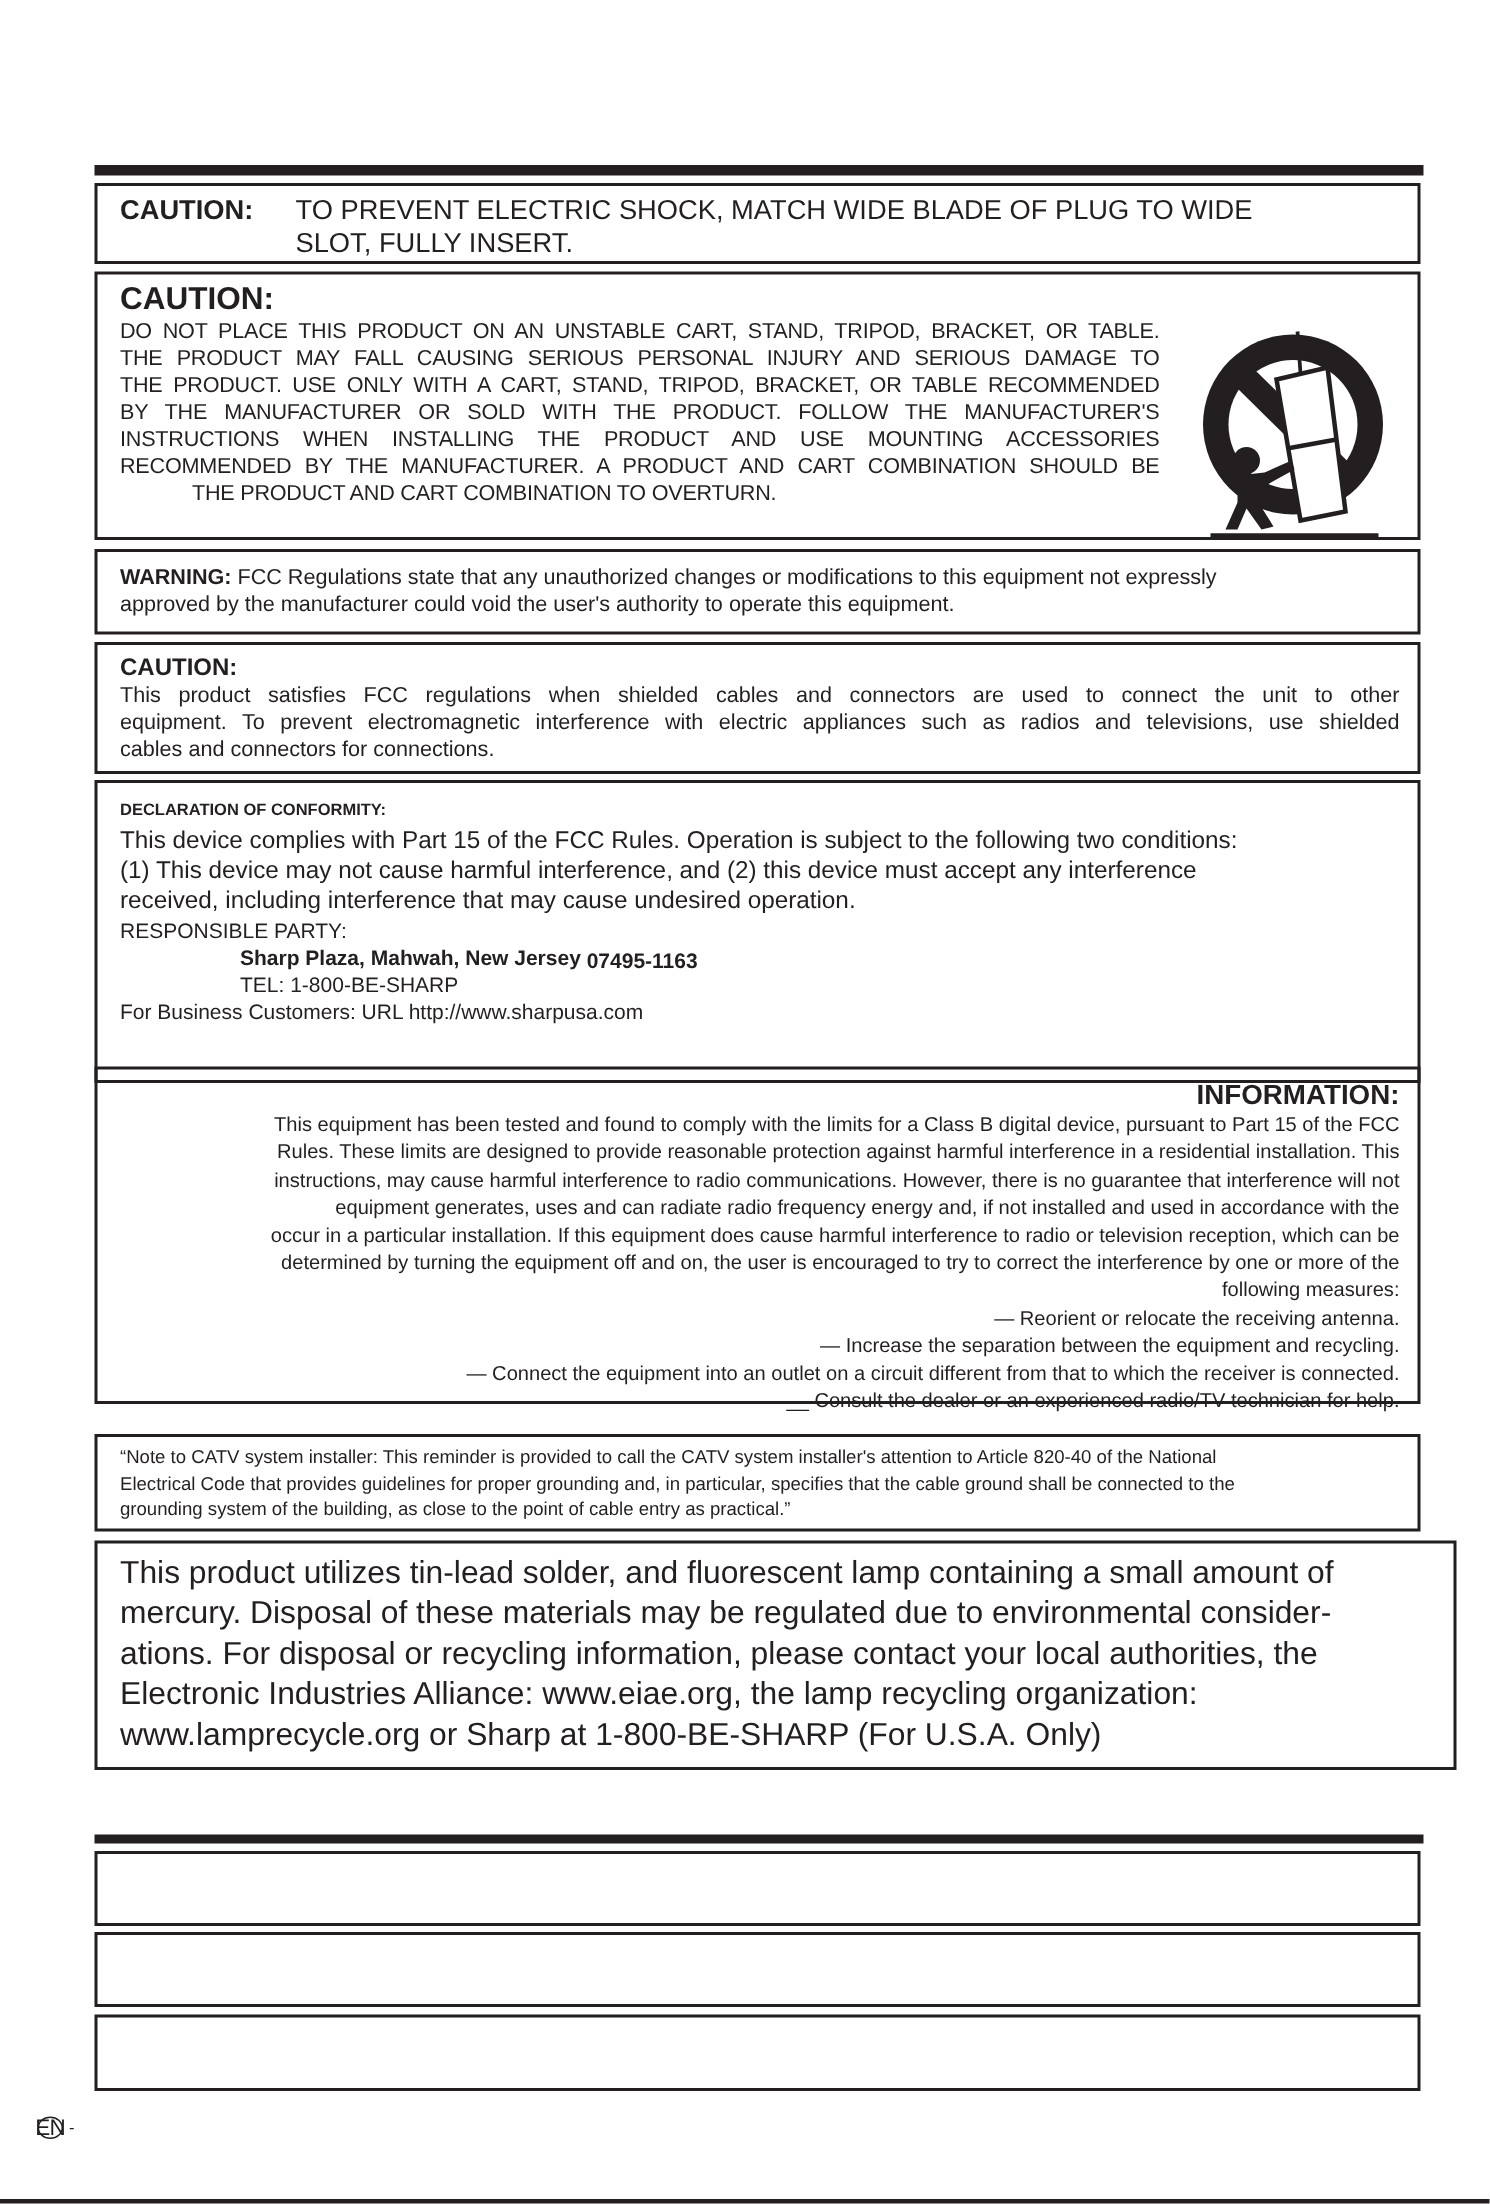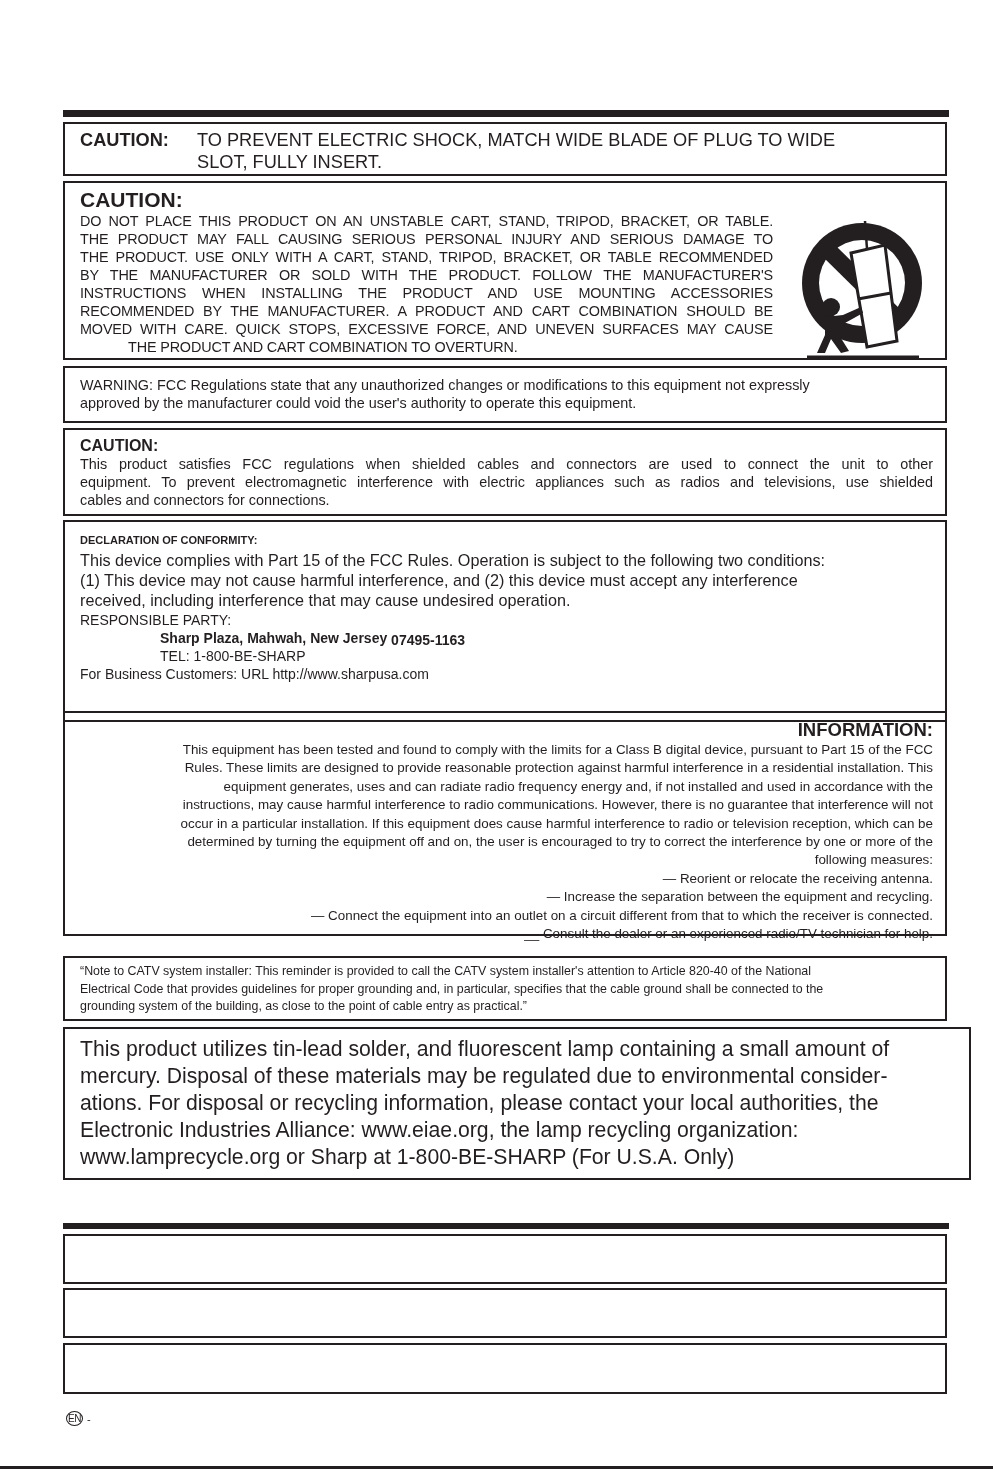--- a/index.html
+++ b/index.html
@@ -4,32 +4,32 @@
 <style>
   html, body { margin: 0; padding: 0; background: #ffffff; }
   body { width: 993px; height: 1469px; position: relative; overflow: hidden;
          font-family: "Liberation Sans", sans-serif; color: #231f20; }
   .rule { position: absolute; left: 63px; width: 886px; height: 7px; background: #231f20; }
   .box { position: absolute; left: 63px; width: 880px; border: 2.5px solid #231f20; box-sizing: content-box; }
   .box .inner { position: absolute; left: 15px; right: 12px; }
   .t { white-space: nowrap; }
   .just { text-align: justify; text-align-last: justify; white-space: nowrap; }
   .caps { font-size: 14.4px; line-height: 18px; letter-spacing: -0.15px; }
-  b.h { font-weight: normal; }
+  b.h { font-weight: bold; }
   .lbl { font-weight: bold; }
   .body14 { font-size: 14.4px; line-height: 18px; }
   .body13 { font-size: 13.4px; line-height: 18.4px; }
   .body16 { font-size: 16.2px; line-height: 20.2px; }
   .body12 { font-size: 12.4px; line-height: 17.6px; }
   .big { font-size: 21.2px; line-height: 27px; }
   .line { display: block; }
   .bottomline { position: absolute; left: 0; width: 993px; top: 1466px; height: 3px; background: #231f20; }
   .en { position: absolute; left: 25px; top: 1411px; display: flex; align-items: center; gap: 4px; }
   .en .oval { width: 17px; height: 15px; border: 1.2px solid #231f20; border-radius: 50%;
-              font-size: 10px; letter-spacing: -0.5px; display: flex; align-items: center; justify-content: center; box-sizing: border-box; margin-left: 41px; }
+              font-size: 15px; letter-spacing: -0.5px; display: flex; align-items: center; justify-content: center; box-sizing: border-box; }
   .en .dash { font-size: 11px; }
 </style>
 </head>
 <body>
 
 <div class="rule" style="top:110px;"></div>
 
 <div class="box" style="top:122px; height:50px;">
   <div class="inner" style="top:5px; font-size:18.2px; line-height:22px;">
     <span class="t lbl" style="position:absolute; left:0; top:0;">CAUTION:</span>
@@ -41,21 +41,20 @@
 <div class="box" style="top:181px; height:175px;">
   <div class="inner" style="top:5px; right:auto; width:693px;">
     <div class="t lbl" style="font-size:21px; line-height:24px;">CAUTION:</div>
     <div class="caps">
       <span class="line just">DO NOT PLACE THIS PRODUCT ON AN UNSTABLE CART, STAND, TRIPOD, BRACKET, OR TABLE.</span>
       <span class="line just">THE PRODUCT MAY FALL CAUSING SERIOUS PERSONAL INJURY AND SERIOUS DAMAGE TO</span>
       <span class="line just">THE PRODUCT. USE ONLY WITH A CART, STAND, TRIPOD, BRACKET, OR TABLE RECOMMENDED</span>
       <span class="line just">BY THE MANUFACTURER OR SOLD WITH THE PRODUCT. FOLLOW THE MANUFACTURER'S</span>
       <span class="line just">INSTRUCTIONS WHEN INSTALLING THE PRODUCT AND USE MOUNTING ACCESSORIES</span>
       <span class="line just">RECOMMENDED BY THE MANUFACTURER. A PRODUCT AND CART COMBINATION SHOULD BE</span>
-      <span class="line just">MOVED WITH CARE. QUICK STOPS, EXCESSIVE FORCE, AND UNEVEN SURFACES MAY CAUSE</span>
       <span class="line t" style="text-align:left;margin-left:48px;">THE PRODUCT AND CART COMBINATION TO OVERTURN.</span>
     </div>
   </div>
   <svg style="position:absolute; left:722px; top:28px;" width="150" height="150" viewBox="0 0 150 150">
     <circle cx="75" cy="72" r="60" fill="#231f20"></circle>
     <circle cx="75" cy="72" r="43" fill="#ffffff"></circle>
     <line x1="42" y1="40" x2="108" y2="105" stroke="#231f20" stroke-width="17"></line>
     <g stroke="#231f20" fill="#ffffff" stroke-width="3">
       <polygon points="64,42 98,34 110,130 80,136"></polygon>
       <line x1="71" y1="88" x2="104" y2="82"></line>
@@ -102,22 +101,22 @@
     </div>
   </div>
 </div>
 
 <div class="box" style="top:711px; height:221px;text-align:right;">
   <div class="inner" style="top:6px;">
     <div class="t lbl" style="font-size:18.5px; line-height:22px;">INFORMATION:</div>
     <div class="body13">
       <span class="line t">This equipment has been tested and found to comply with the limits for a Class B digital device, pursuant to Part 15 of the FCC</span>
       <span class="line t">Rules. These limits are designed to provide reasonable protection against harmful interference in a residential installation. This</span>
+      <span class="line t">instructions, may cause harmful interference to radio communications. However, there is no guarantee that interference will not</span>
       <span class="line t">equipment generates, uses and can radiate radio frequency energy and, if not installed and used in accordance with the</span>
-      <span class="line t">instructions, may cause harmful interference to radio communications. However, there is no guarantee that interference will not</span>
       <span class="line t">occur in a particular installation. If this equipment does cause harmful interference to radio or television reception, which can be</span>
       <span class="line t">determined by turning the equipment off and on, the user is encouraged to try to correct the interference by one or more of the</span>
       <span class="line t">following measures:</span>
       <span class="line t">— Reorient or relocate the receiving antenna.</span>
       <span class="line t">— Increase the separation between the equipment and recycling.</span>
       <span class="line t">— Connect the equipment into an outlet on a circuit different from that to which the receiver is connected.</span>
       <span class="line t">__ Consult the dealer or an experienced radio/TV technician for help.</span>
     </div>
   </div>
 </div>

